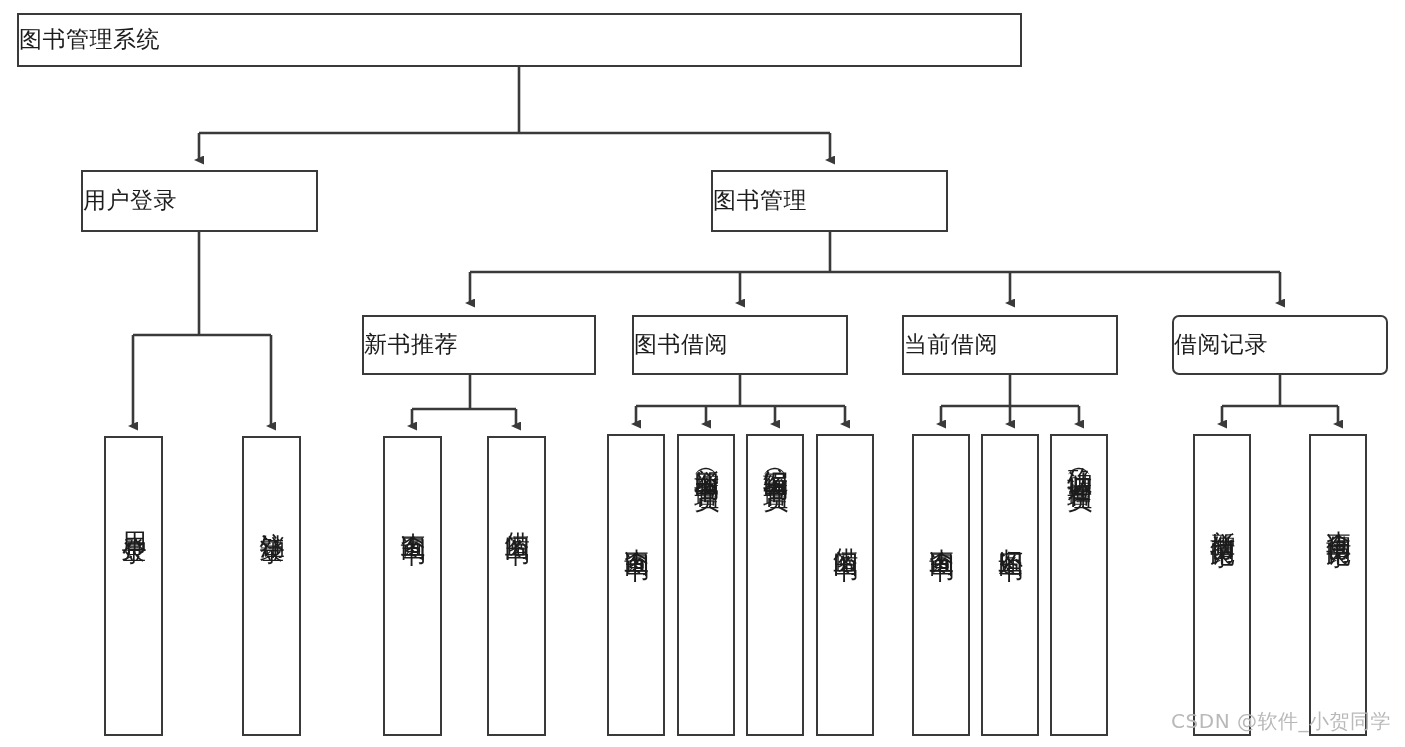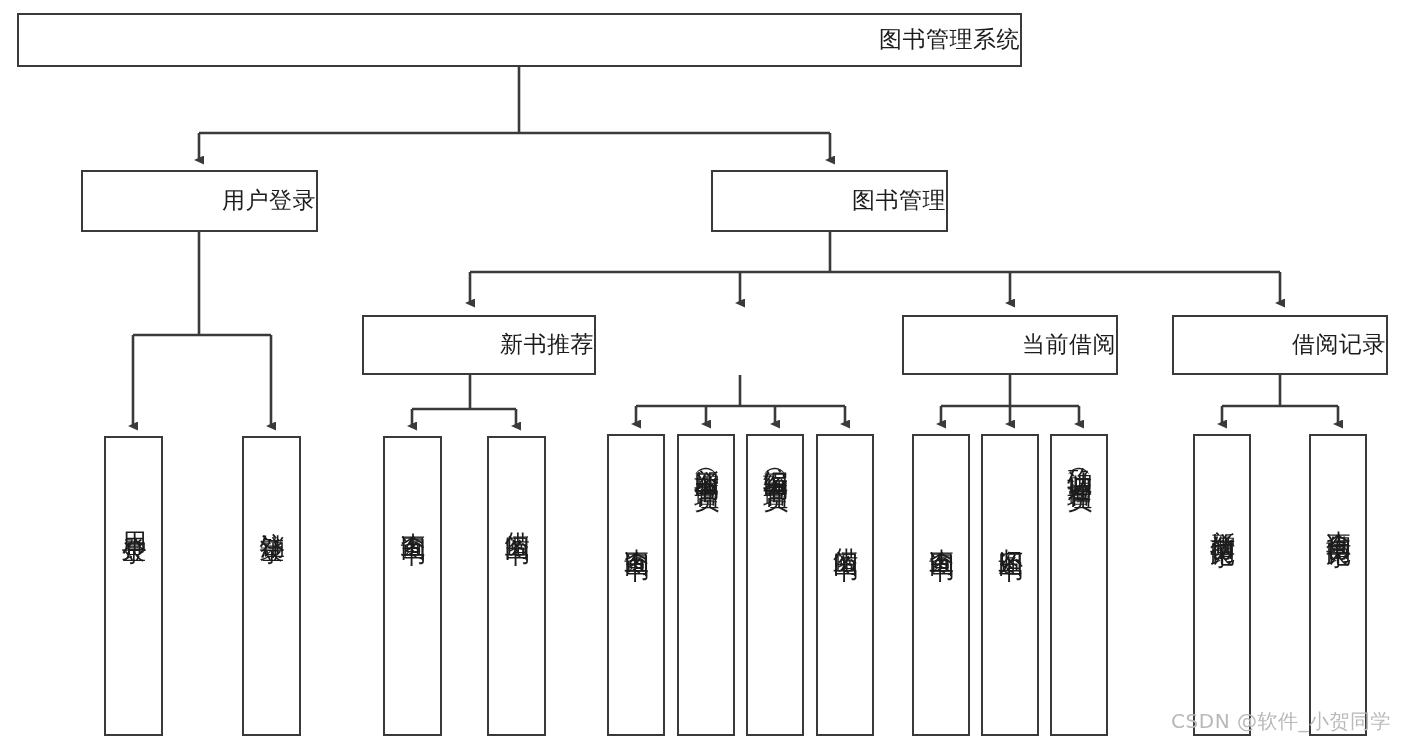--- a/index.html
+++ b/index.html
@@ -25,21 +25,21 @@
     height: 747px;
     pointer-events: none;
   }
   .node {
     position: absolute;
     box-sizing: border-box;
     border: 2.5px solid #3a3a3a;
     background: #ffffff;
     display: flex;
     align-items: center;
-    justify-content: flex-end;
+    justify-content: flex-start;
     color: #1c1c1c;
   }
   .node .label {
     display: block;
     text-align: center;
     line-height: 1.18;
     letter-spacing: 0.5px;
   }
   .node.horizontal .label {
     writing-mode: horizontal-tb;
@@ -132,31 +132,34 @@
     </g>
   </svg>
 
   <div class="node horizontal" style="left:17px; top:13px; width:1005px; height:54px;">
     <span class="label">图书管理系统</span>
   </div>
 
   <div class="node horizontal" style="left:81px; top:170px; width:237px; height:62px;">
     <span class="label">用户登录</span>
   </div>
-  <div class="node horizontal" style="left:711px; top:170px; width:237px; height:62px;padding-left:31px;">
+  <div class="node horizontal" style="left:711px; top:170px; width:237px; height:62px;">
     <span class="label">图书管理</span>
   </div>
 
   <div class="node horizontal" style="left:362px; top:315px; width:234px; height:60px;">
     <span class="label">新书推荐</span>
   </div>
+  <div class="node horizontal" style="left:632px; top:315px; width:216px; height:60px;">
+    <span class="label">图书借阅</span>
+  </div>
   <div class="node horizontal" style="left:902px; top:315px; width:216px; height:60px;">
     <span class="label">当前借阅</span>
   </div>
-  <div class="node horizontal" style="left:1172px; top:315px; width:216px; height:60px;">
+  <div class="node horizontal" style="left:1172px; top:315px; width:216px; height:60px;border-radius:7px;">
     <span class="label">借阅记录</span>
   </div>
 
   <div class="node vertical mid" style="left:104px; top:436px; width:59px; height:300px;">
     <span class="label">用户登录</span>
   </div>
   <div class="node vertical mid" style="left:242px; top:436px; width:59px; height:300px;">
     <span class="label">注销登录</span>
   </div>
 

